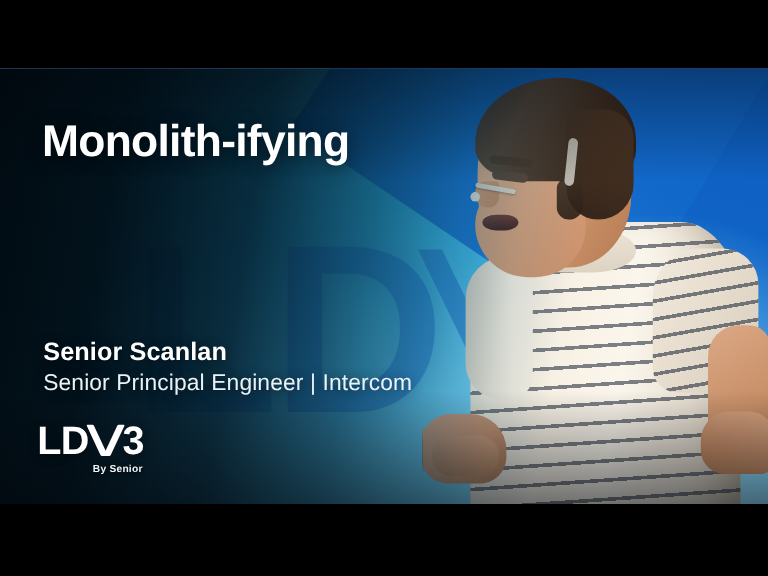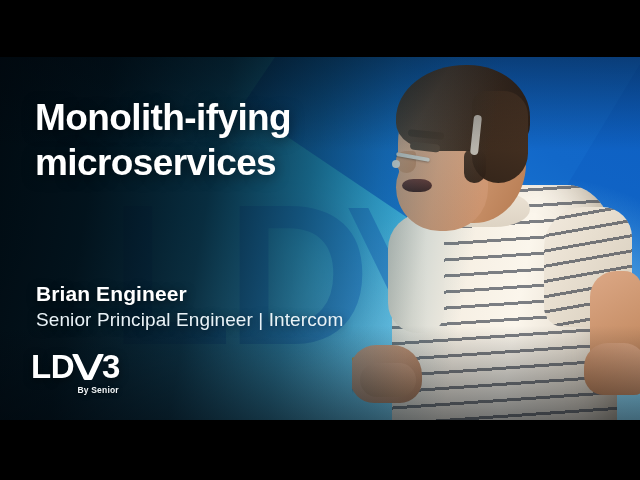--- a/index.html
+++ b/index.html
@@ -223,24 +223,23 @@
     </div>
 
     <div class="scrim"></div>
     <div class="scrim-v"></div>
   </div>
 
   <div id="overlay">
 
     <div id="talk-title">
       <div>Monolith-ifying</div>
-      <div>microservices</div>
-    </div>
-
-    <div id="speaker-name">Brian Engineer</div>
+    </div>
+
+    <div id="speaker-name">Senior Scanlan</div>
     <div id="speaker-role">Senior Principal Engineer | Intercom</div>
 
     <div id="brand-logo">
       <div id="brand-wordmark">
         <span>LD</span>
         <span class="lx"></span>
         <span>3</span>
       </div>
       <div id="brand-byline">By Senior</div>
     </div>

